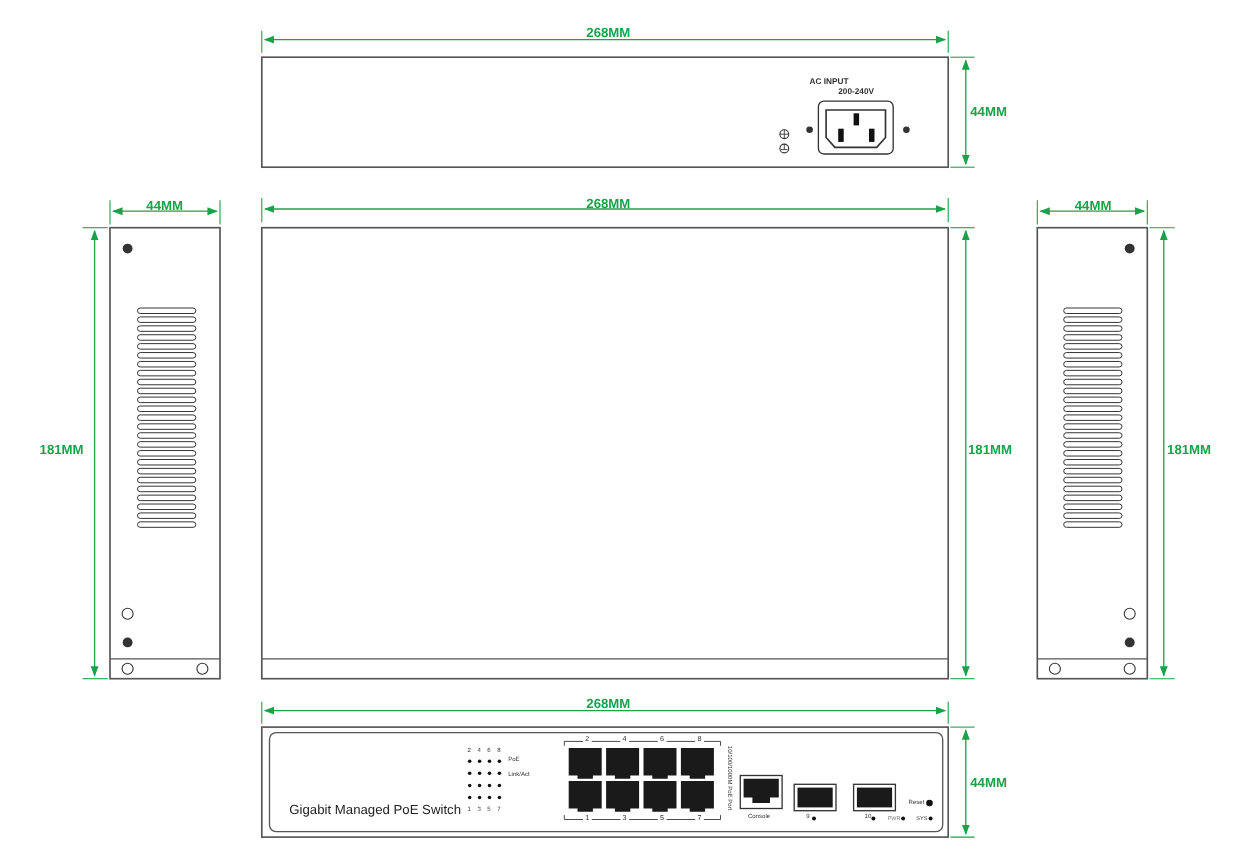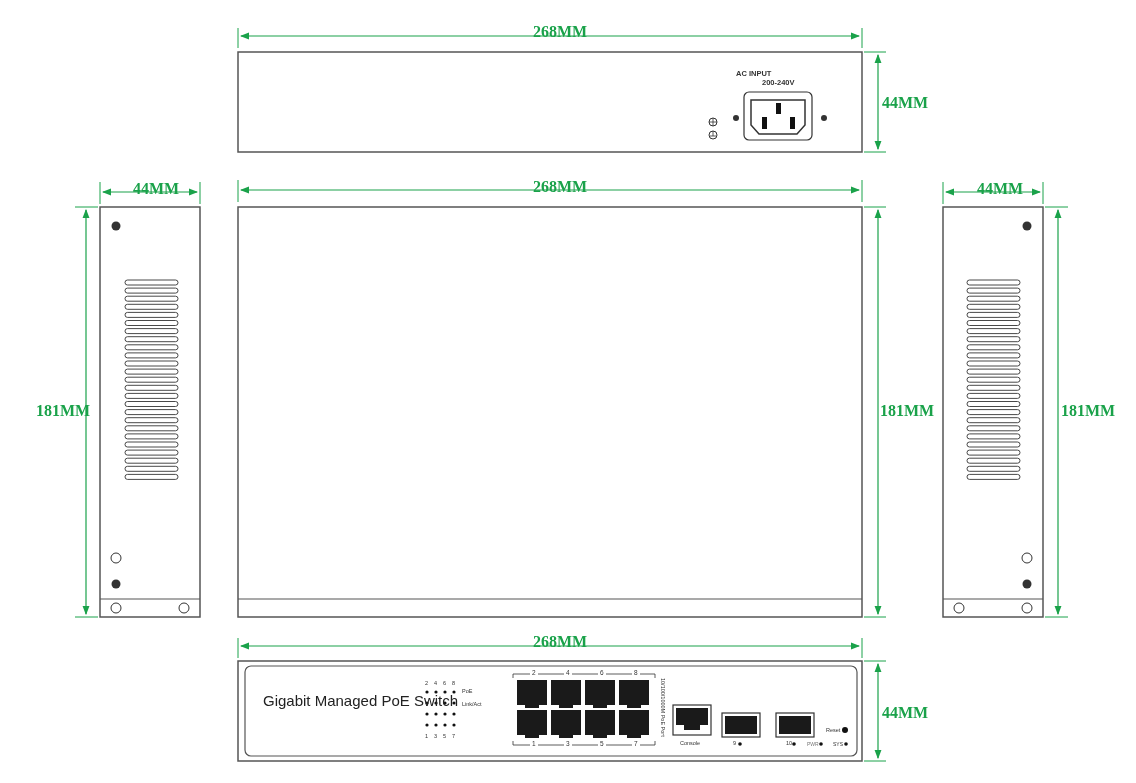--- a/index.html
+++ b/index.html
@@ -1,18 +1,18 @@
 <!DOCTYPE html>
 <html><head>
 <meta charset="utf-8">
 <style>
   html,body{margin:0;padding:0;background:#fff;}
   body{width:1136px;height:783px;position:relative;overflow:hidden;font-family:"Liberation Sans",sans-serif;}
   .abs{position:absolute;}
-  .dim{color:#1aa24a;font-weight:bold;font-size:16px;position:absolute;white-space:nowrap;font-family:Liberation Serif, serif;}
+  .dim{color:#1aa24a;font-weight:bold;font-size:12px;position:absolute;white-space:nowrap;}
   .lbl{position:absolute;font-size:7px;color:#333;white-space:nowrap;}
 </style>
 </head>
 <body>
 
 <svg class="abs" style="left:0;top:0" width="1136" height="783">
   <defs>
     <marker id="ah" markerWidth="8" markerHeight="8" refX="7" refY="4" orient="auto-start-reverse">
       <path d="M0,1 L8,4 L0,7 z" fill="#1aa24a"></path>
     </marker>
@@ -202,21 +202,21 @@
 <div class="dim" style="left:133px;top:180px">44MM</div>
 <div class="dim" style="left:36px;top:402px">181MM</div>
 <div class="dim" style="left:977px;top:180px">44MM</div>
 <div class="dim" style="left:1061px;top:402px">181MM</div>
 <div class="dim" style="left:533px;top:633px">268MM</div>
 <div class="dim" style="left:882px;top:704px">44MM</div>
 
 <div class="lbl" style="left:736px;top:69px;font-weight:bold;font-size:7.5px">AC INPUT</div>
 <div class="lbl" style="left:762px;top:78px;font-weight:bold;font-size:7.5px">200-240V</div>
 
-<div class="lbl" style="left:263px;top:692px;font-size:15px;color:#222">Gigabit Managed PoE Switch</div>
+<div class="lbl" style="left:263px;top:729px;font-size:12px;color:#222">Gigabit Managed PoE Switch</div>
 <div class="lbl" style="left:462px;top:688px;font-size:5.5px">PoE</div>
 <div class="lbl" style="left:462px;top:701px;font-size:5.5px">Link/Act</div>
 <div id="ledNums">
     <div class="lbl" style="left: 425px; top: 680px; font-size: 5.5px;">2</div>
     <div class="lbl" style="left: 434px; top: 680px; font-size: 5.5px;">4</div>
     <div class="lbl" style="left: 443px; top: 680px; font-size: 5.5px;">6</div>
     <div class="lbl" style="left: 452px; top: 680px; font-size: 5.5px;">8</div>
     <div class="lbl" style="left: 425px; top: 733px; font-size: 5.5px;">1</div>
     <div class="lbl" style="left: 434px; top: 733px; font-size: 5.5px;">3</div>
     <div class="lbl" style="left: 443px; top: 733px; font-size: 5.5px;">5</div>

